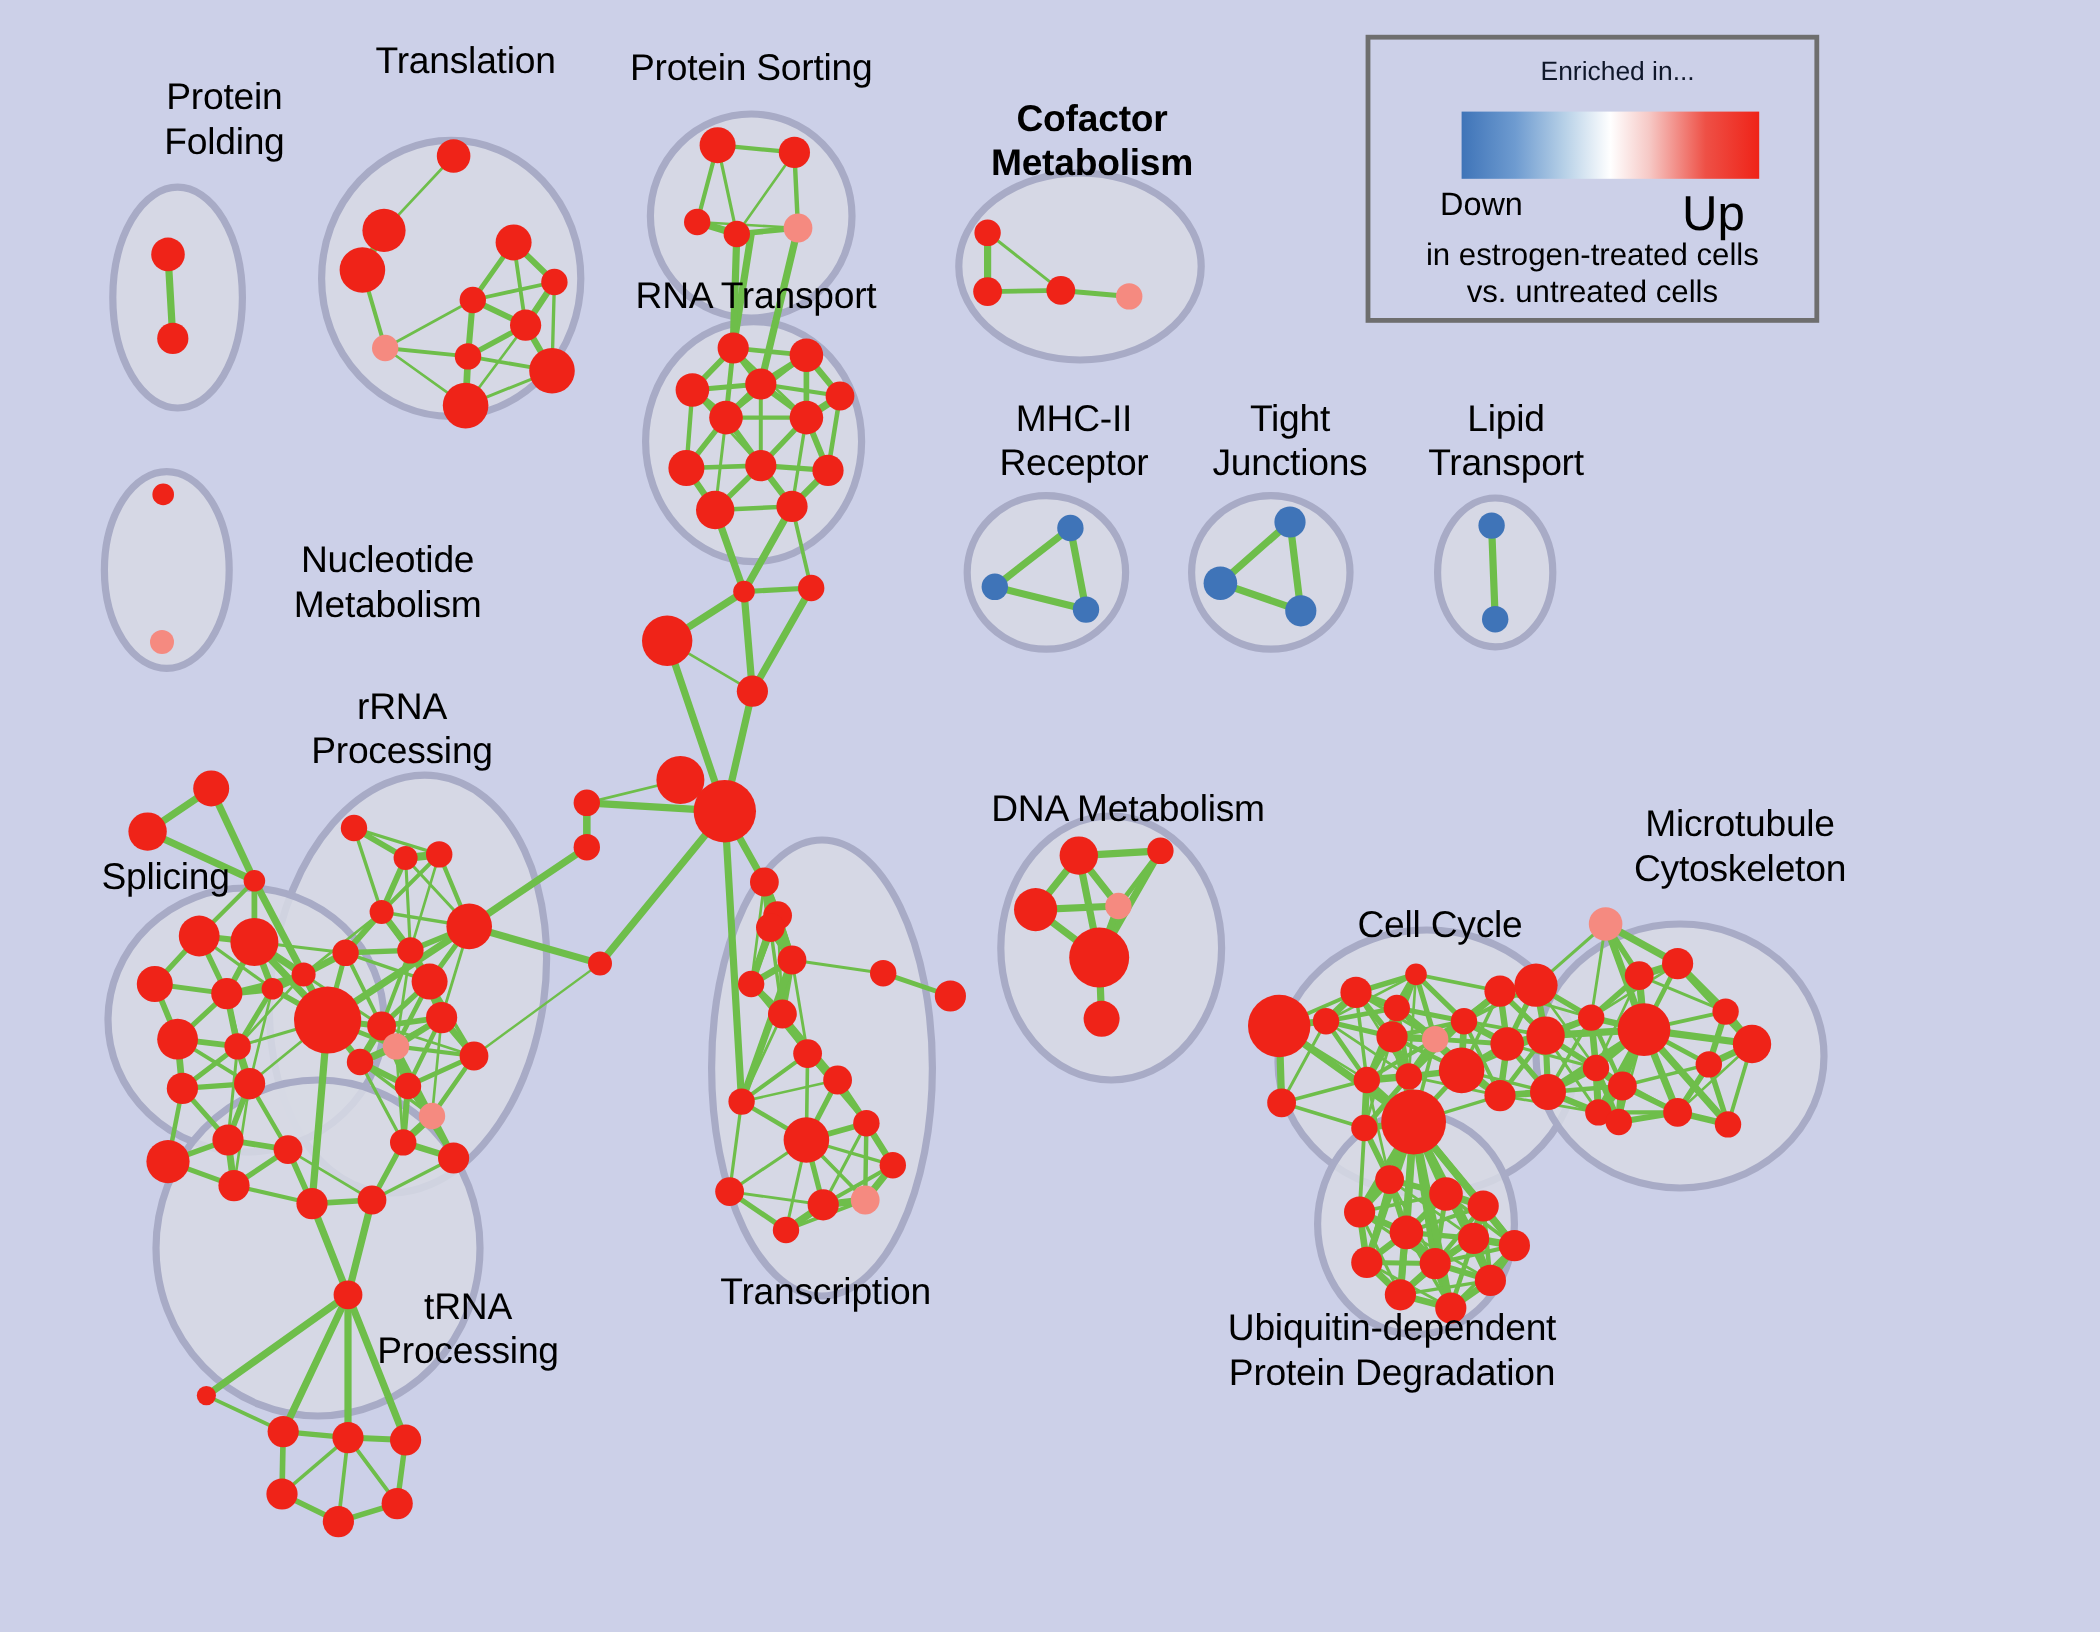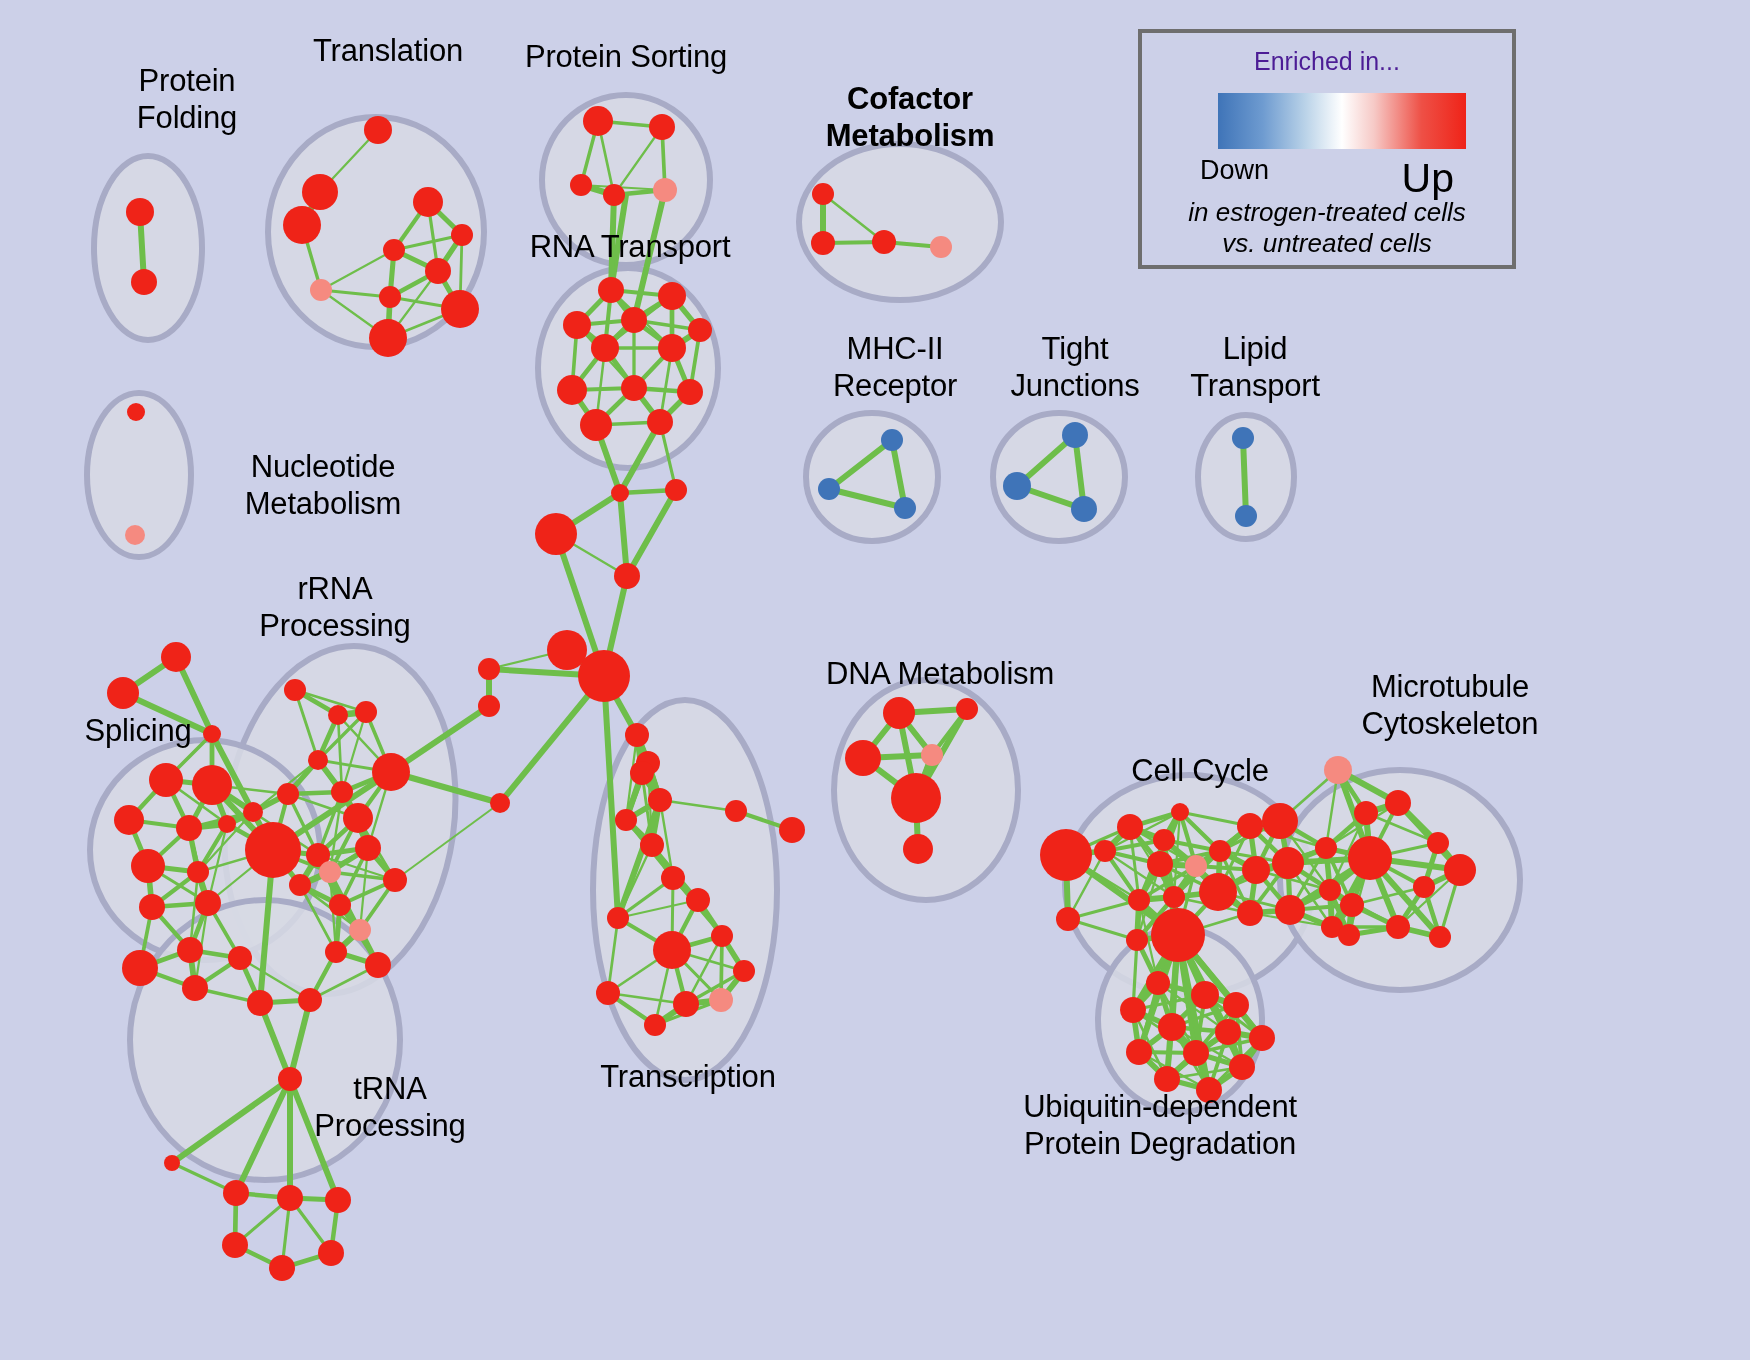--- a/index.html
+++ b/index.html
@@ -26,31 +26,31 @@
   #legend{
     position:absolute;
     left:1138px;top:29px;
     width:378px;height:240px;
     background:#ccd0e8;
     border:4px solid #6e6e6e;
     box-sizing:border-box;
   }
   #legend-title{
     position:absolute;left:0;top:14px;width:100%;
-    text-align:center;font-size:25px;color:#4c1d95;
+    text-align:center;font-size:22px;color:#0f172a;padding-left:21px;
   }
   #legend-bar{
     position:absolute;left:76px;top:60px;width:248px;height:56px;
     background:linear-gradient(to right,#3f74b8 0%,#6e9bd0 18%,#b9d2e8 35%,#ffffff 50%,#f6c9c6 63%,#ee5046 82%,#ef2318 100%);
   }
   #legend-down{position:absolute;left:58px;top:122px;font-size:27px;color:#000;}
   #legend-up{position:absolute;right:58px;top:122px;font-size:41px;color:#000;}
   #legend-sub{
     position:absolute;left:0;top:164px;width:100%;
-    text-align:center;font-size:26px;line-height:31px;color:#000;white-space:pre-line;font-style:italic;
+    text-align:center;font-size:26px;line-height:31px;color:#000;white-space:pre-line;
   }
 </style>
 </head>
 <body>
 
 <div id="canvas">
 
   <svg id="net" viewBox="0 0 1750 1360" xmlns="http://www.w3.org/2000/svg">
     <g id="hulls">
         <ellipse cx="148" cy="248" rx="54" ry="92" fill="#d7d9e4" fill-opacity="0.85" stroke="#a8abc6" stroke-width="6"></ellipse>

